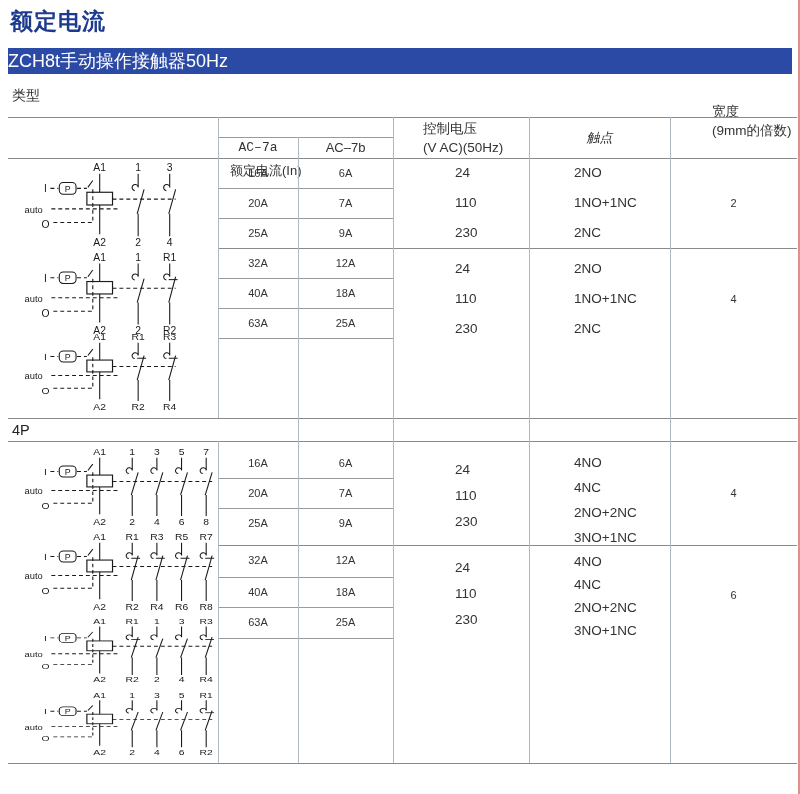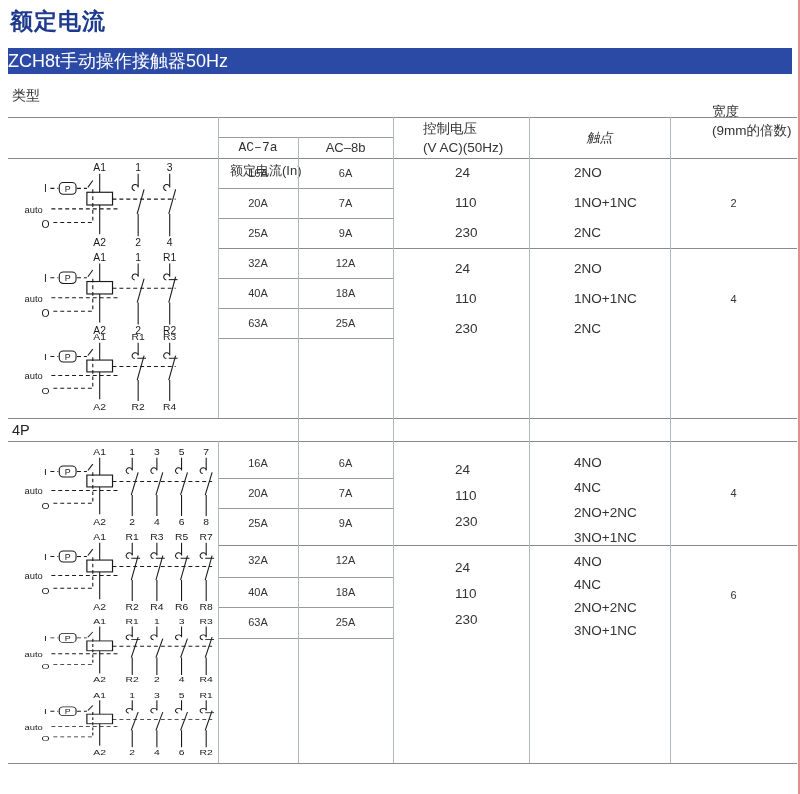--- a/index.html
+++ b/index.html
@@ -37,21 +37,21 @@
   <div class="abs page-title">额定电流</div>
 
   <div class="abs banner">
     <span>ZCH8t手动操作接触器50Hz</span>
   </div>
 
   <div class="abs type-label">类型</div>
 
   <div class="cell left hdr" style="left:230px; top:117px; width:160px; height:20px;">额定电流(In)</div>
   <div class="cell hdr" style="left:218px; top:137px; width:80px; height:21px;font-family:Liberation Mono, monospace;">AC–7a</div>
-  <div class="cell hdr" style="left:298px; top:137px; width:95px; height:21px;">AC–8b</div>
+  <div class="cell hdr" style="left:298px; top:137px; width:95px; height:21px;">AC–7b</div>
   <div class="stack lh19 hdr" style="left:423px; top:117px; height:41px;">
     <span>控制电压</span>
     <span>(V AC)(50Hz)</span>
   </div>
   <div class="cell hdr" style="left:529px; top:117px; width:141px; height:41px;font-style:italic;">触点</div>
   <div class="stack lh19 hdr" style="left:712px; top:100px; height:41px;">
     <span>宽度</span>
     <span>(9mm的倍数)</span>
   </div>
 

